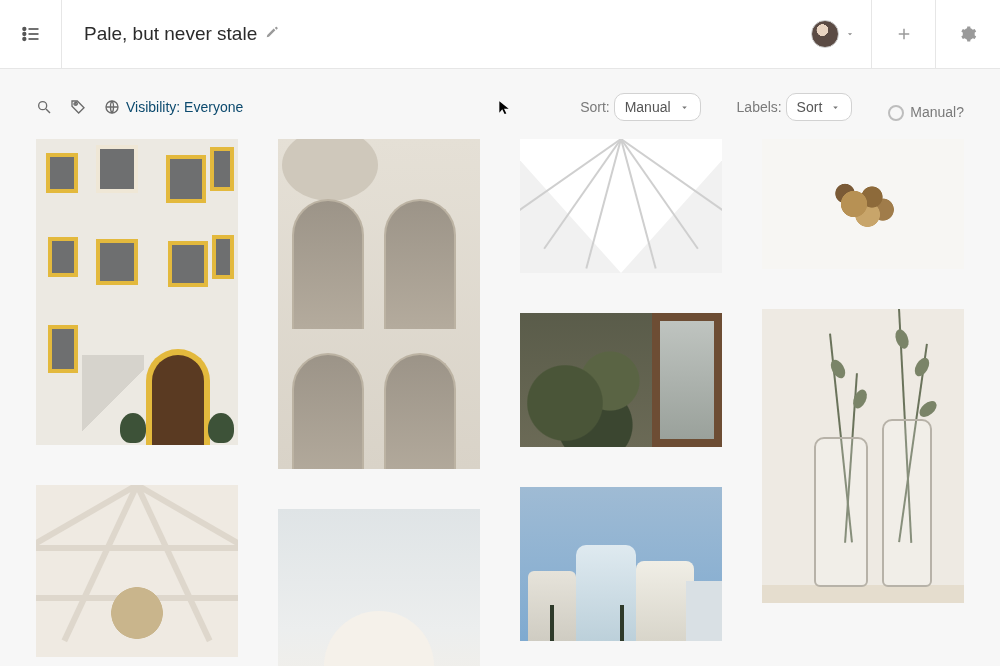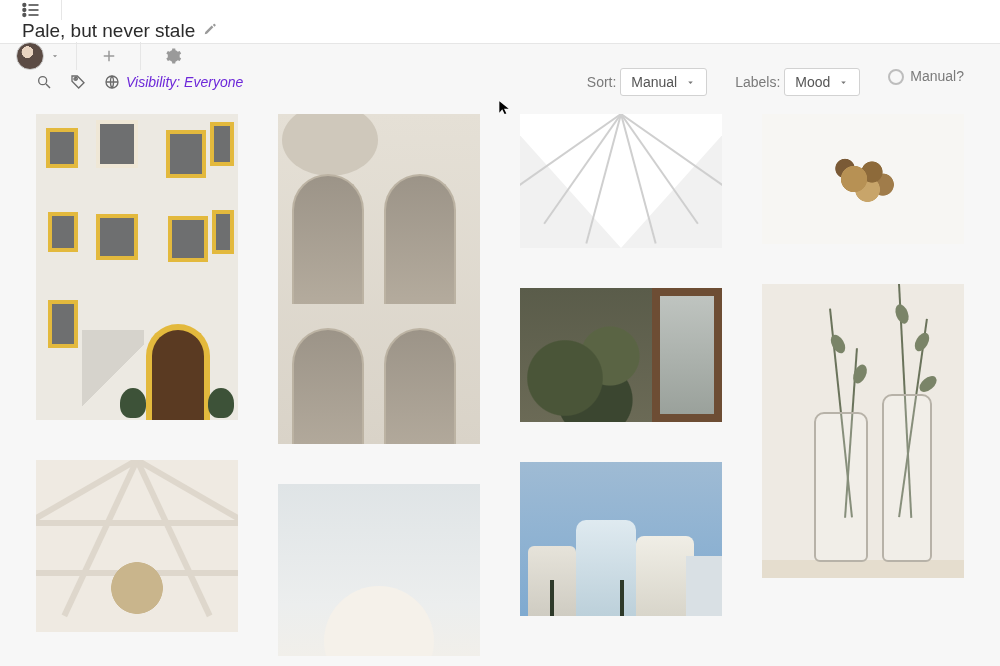--- a/index.html
+++ b/index.html
@@ -9,24 +9,23 @@
     font-family: -apple-system, BlinkMacSystemFont, "Segoe UI", Helvetica, Arial, sans-serif;
     background: #f7f7f7;
     color: #333;
     overflow: hidden;
   }
 
   
   .header {
     display: flex;
     align-items: stretch;
-    height: 44px;
+    height: 69px;
     background: #fff;
     border-bottom: 1px solid #e6e6e6;
-    flex-direction: column;
   }
   .menu-btn {
     width: 62px;
     display: flex;
     align-items: center;
     justify-content: center;
     border-right: 1px solid #e6e6e6;
     cursor: pointer;
   }
   .menu-btn svg { width: 20px; height: 20px; stroke: #555; }
@@ -71,25 +70,25 @@
     display: flex;
     align-items: center;
     justify-content: space-between;
     padding: 24px 36px 18px 36px;
     font-size: 14px;
     color: #7a7a7a;
   }
   .tb-left { display: flex; align-items: center; gap: 18px; }
   .tb-left .ico { display: flex; align-items: center; justify-content: center; cursor: pointer; }
   .tb-left svg { width: 16px; height: 16px; fill: none; stroke: #6b6b6b; stroke-width: 2; }
-  .visibility { color: #6d28d9; font-style: italic; }
-  .tb-right { display: flex; align-items: flex-start; gap: 28px; }
+  .visibility { color: #0c4a6e; }
+  .tb-right { display: flex; align-items: flex-end; gap: 36px; }
   .selbox {
     display: inline-flex; align-items: center; gap: 8px;
-    border: 1px solid #d2d2d2; padding: 5px 10px; border-radius: 3px;
+    border: 1px solid #d2d2d2; padding: 5px 10px; border-radius: 10px;
     background: #fff; color: #555; cursor: pointer;
   }
   .radio {
     width: 16px; height: 16px; border: 2px solid #bdbdbd; border-radius: 50%;
     display: inline-block; vertical-align: middle; margin-right: 6px;
     cursor: pointer;
   }
 
   
   .gallery {
@@ -284,21 +283,21 @@
       <span class="selbox">
         <span>Manual</span>
         <svg viewBox="0 0 24 24" width="11" height="11" fill="#777">
             <path d="M7 10l5 5 5-5z"></path>
           </svg>
       </span>
     </span>
     <span>
       <span>Labels:</span>
       <span class="selbox">
-        <span>Mood</span>
+        <span>Sort</span>
         <svg viewBox="0 0 24 24" width="11" height="11" fill="#777">
             <path d="M7 10l5 5 5-5z"></path>
           </svg>
       </span>
     </span>
     <span>
       <span class="radio"></span><span>Manual?</span>
     </span>
   </div>
 </div>

